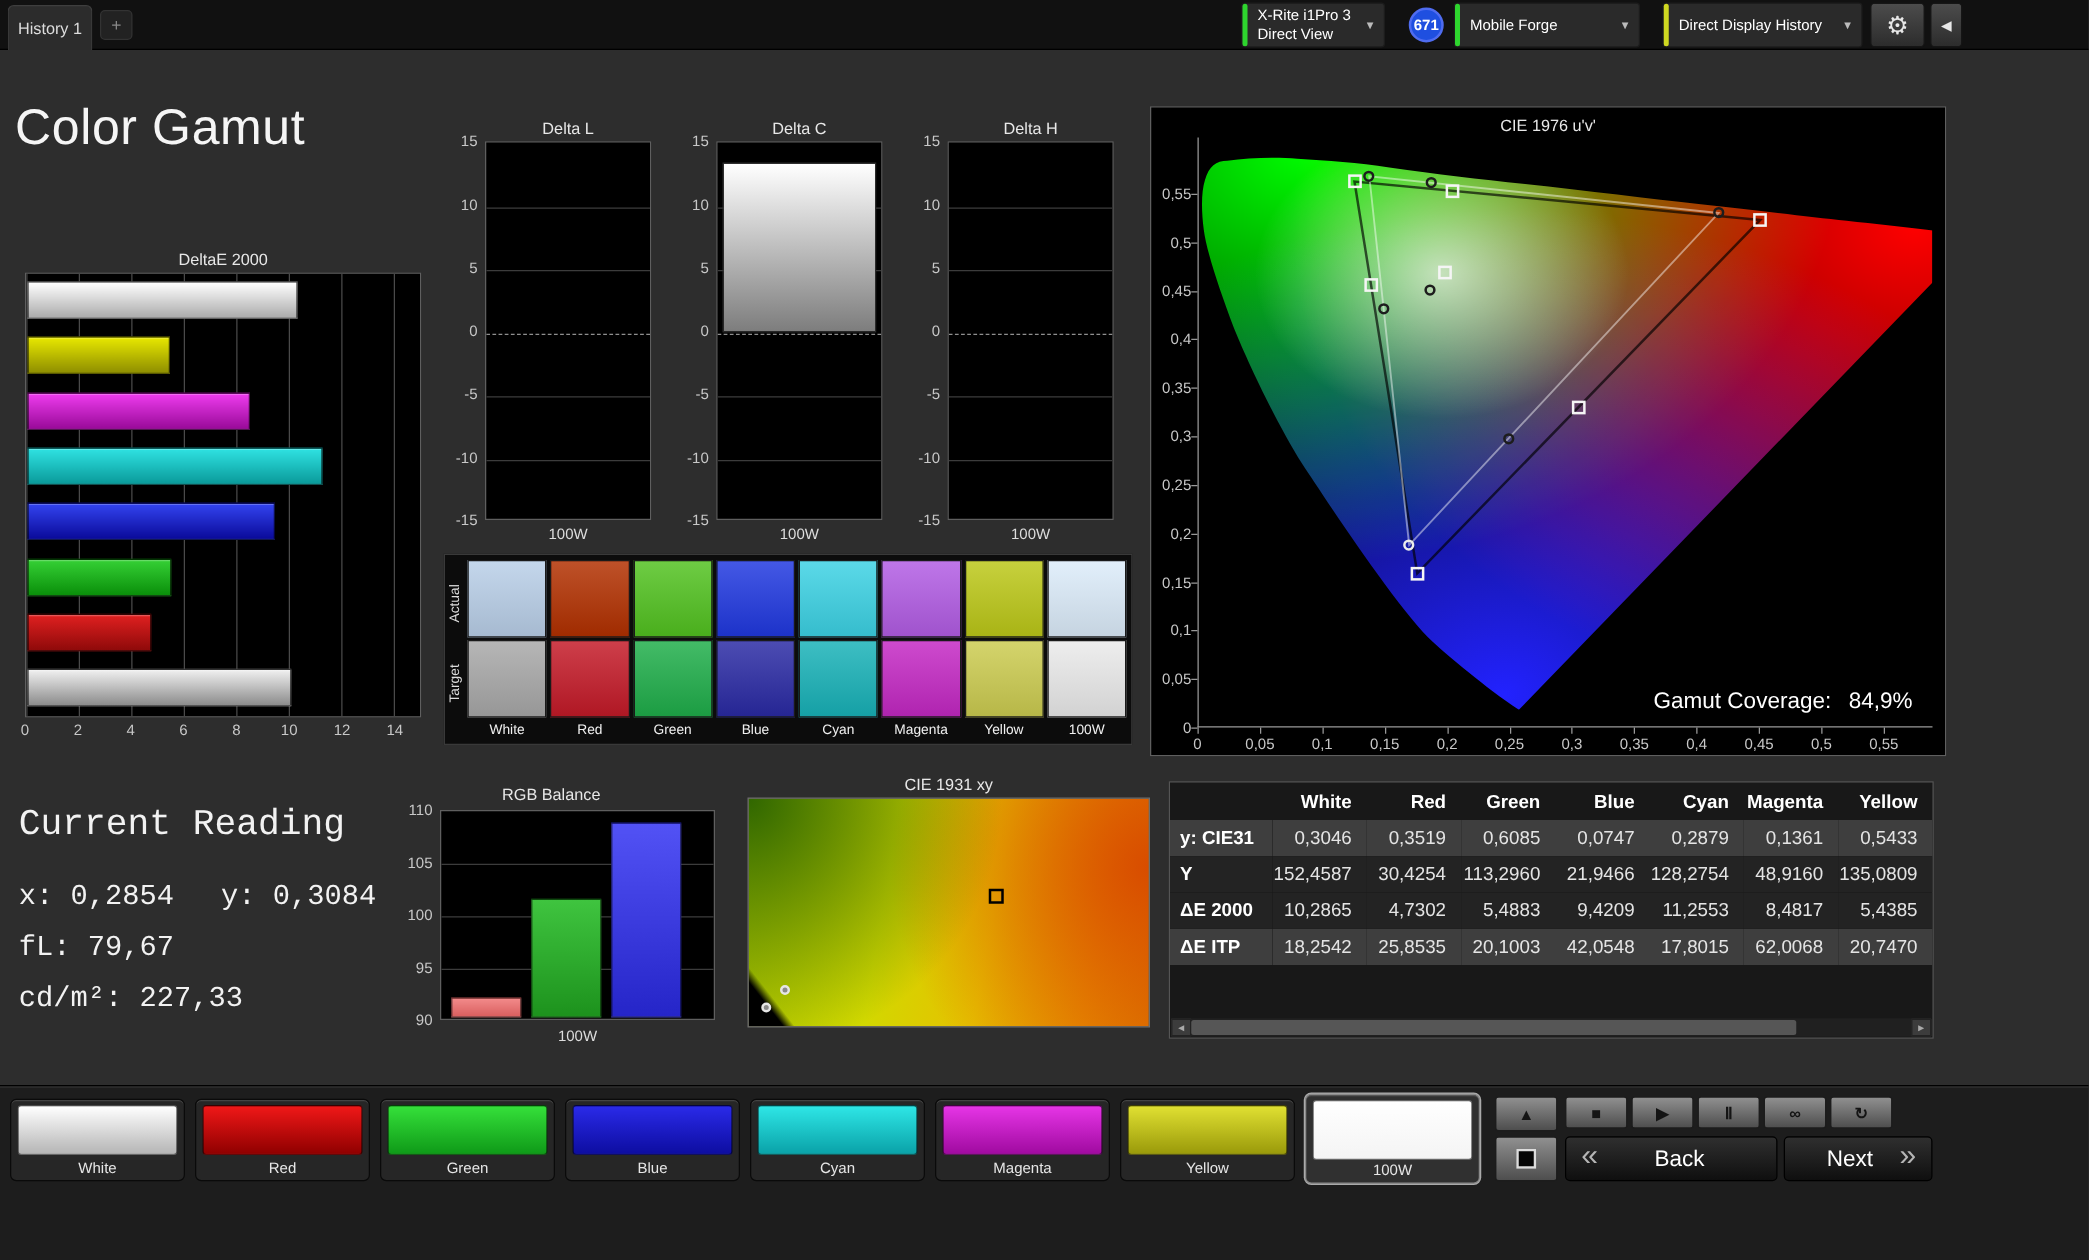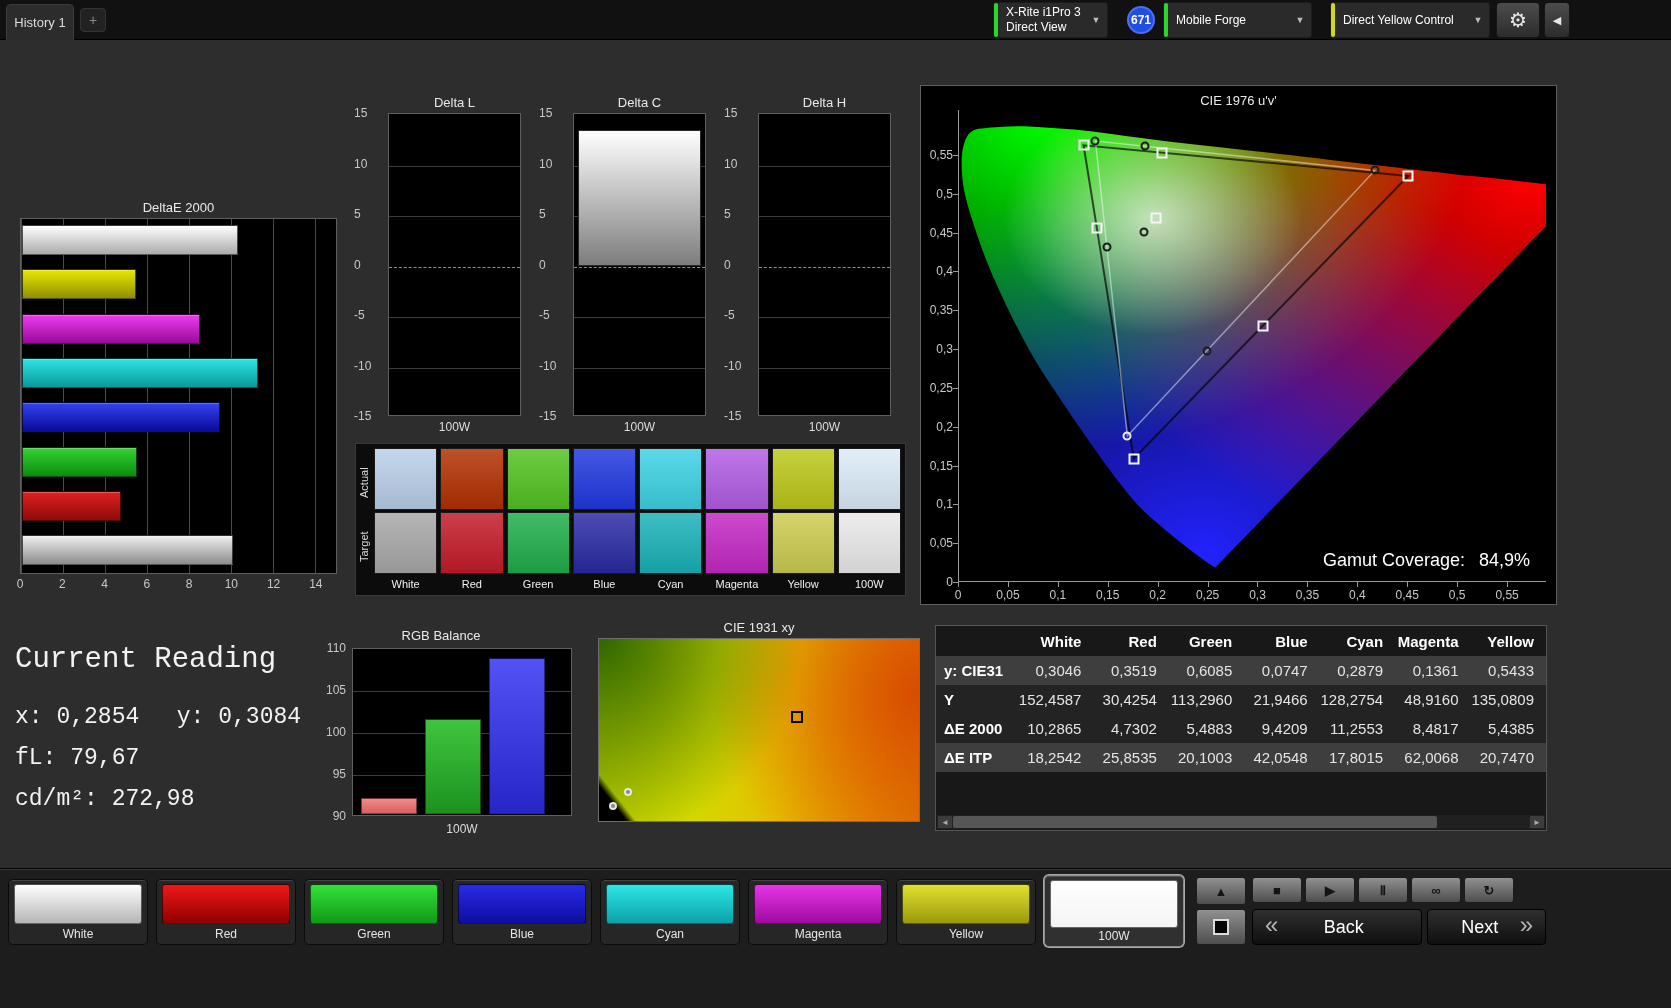--- a/index.html
+++ b/index.html
@@ -50,21 +50,21 @@
   
   .deltae-wrap { position:absolute; left:20px; top:200px; width:317px; }
   .deltae-plot { margin-top:2px; height:356px; overflow:hidden; }
   .hbar { position:absolute; left:1px; height:30px; border:1px solid rgba(0,0,0,.65);
           box-shadow:inset 0 1px 0 rgba(255,255,255,.25); }
   .deltae-axis { position:relative; height:16px; margin-top:3px; }
 
   
   .delta-chart { position:absolute; top:95px; width:133px; }
   .delta-plot { margin-top:2px; height:303px; overflow:hidden; }
-  .delta-ytick { left:-34px; width:28px; }
+  .delta-ytick { left:-34px; width:28px; text-align:right; }
   .delta-bar { position:absolute; left:4px; right:4px; border:1px solid #2a2a2a; }
   .delta-xlabel { margin-top:4px; text-align:center; font-size:12px; color:#ddd; }
 
   
   .swatch-panel { position:absolute; left:355px; top:443px; width:551px; height:153px;
                   background:#0c0c0c; border:1px solid #393939; }
   .rot-label { position:absolute; left:2px; width:14px; font-size:11px; color:#ddd;
                writing-mode:vertical-rl; transform:rotate(180deg); text-align:center; }
   .actual-label { top:8px; height:62px; }
   .target-label { top:72px; height:62px; }
@@ -186,31 +186,32 @@
       <span class="chev">▼</span>
     </div>
     <div class="badge">671</div>
     <div class="dd source">
       <span class="cbar green"></span>
       <span class="dd-text">Mobile Forge</span>
       <span class="chev">▼</span>
     </div>
     <div class="dd control">
       <span class="cbar yellow"></span>
-      <span class="dd-text">Direct Yellow Control</span>
+      <span class="dd-text">Direct Display History</span>
       <span class="chev">▼</span>
     </div>
     <div class="iconbtn gearbtn">
       <span>⚙</span>
     </div>
     <div class="iconbtn collapsebtn">
       <span>◀</span>
     </div>
   </header>
 
+  <h1 class="page-title">Color Gamut</h1>
 
   <div class="deltae-wrap">
     <div class="chart-title">DeltaE 2000</div>
     <div class="blackpanel deltae-plot" id="deltaePlot">
         <div class="vgrid" style="left: 0%;"></div>
         <div class="vgrid" style="left: 13.3333%;"></div>
         <div class="vgrid" style="left: 26.6667%;"></div>
         <div class="vgrid" style="left: 40%;"></div>
         <div class="vgrid" style="left: 53.3333%;"></div>
         <div class="vgrid" style="left: 66.6667%;"></div>
@@ -447,21 +448,21 @@
       <div class="tickmark-x" style="left: 586.066px;"></div>
     </section>
 
   <div class="current-reading">
     <div class="cr-title">Current Reading</div>
     <div class="cr-row">
       <span class="cr-x"><span>x:</span> <span>0,2854</span></span>
       <span class="cr-y"><span>y:</span> <span>0,3084</span></span>
     </div>
     <div class="cr-row"><span>fL:</span> <span>79,67</span></div>
-    <div class="cr-row"><span>cd/m²:</span> <span>272,98</span></div>
+    <div class="cr-row"><span>cd/m²:</span> <span>227,33</span></div>
   </div>
 
   <div class="rgb-wrap" id="rgbWrap">
     <div class="chart-title">RGB Balance</div>
     <div class="blackpanel rgb-plot" id="rgbPlot">
         <div class="hgrid" style="top: 42px;"></div>
         <div class="hgrid" style="top: 84px;"></div>
         <div class="hgrid" style="top: 126px;"></div>
         <div class="rgb-bar" style="left: 8px; height: 15.96px; background: linear-gradient(rgb(242, 138, 138), rgb(217, 95, 95));"></div>
         <div class="rgb-bar" style="left: 72px; height: 94.92px; background: linear-gradient(rgb(63, 196, 63), rgb(29, 146, 29));"></div>

